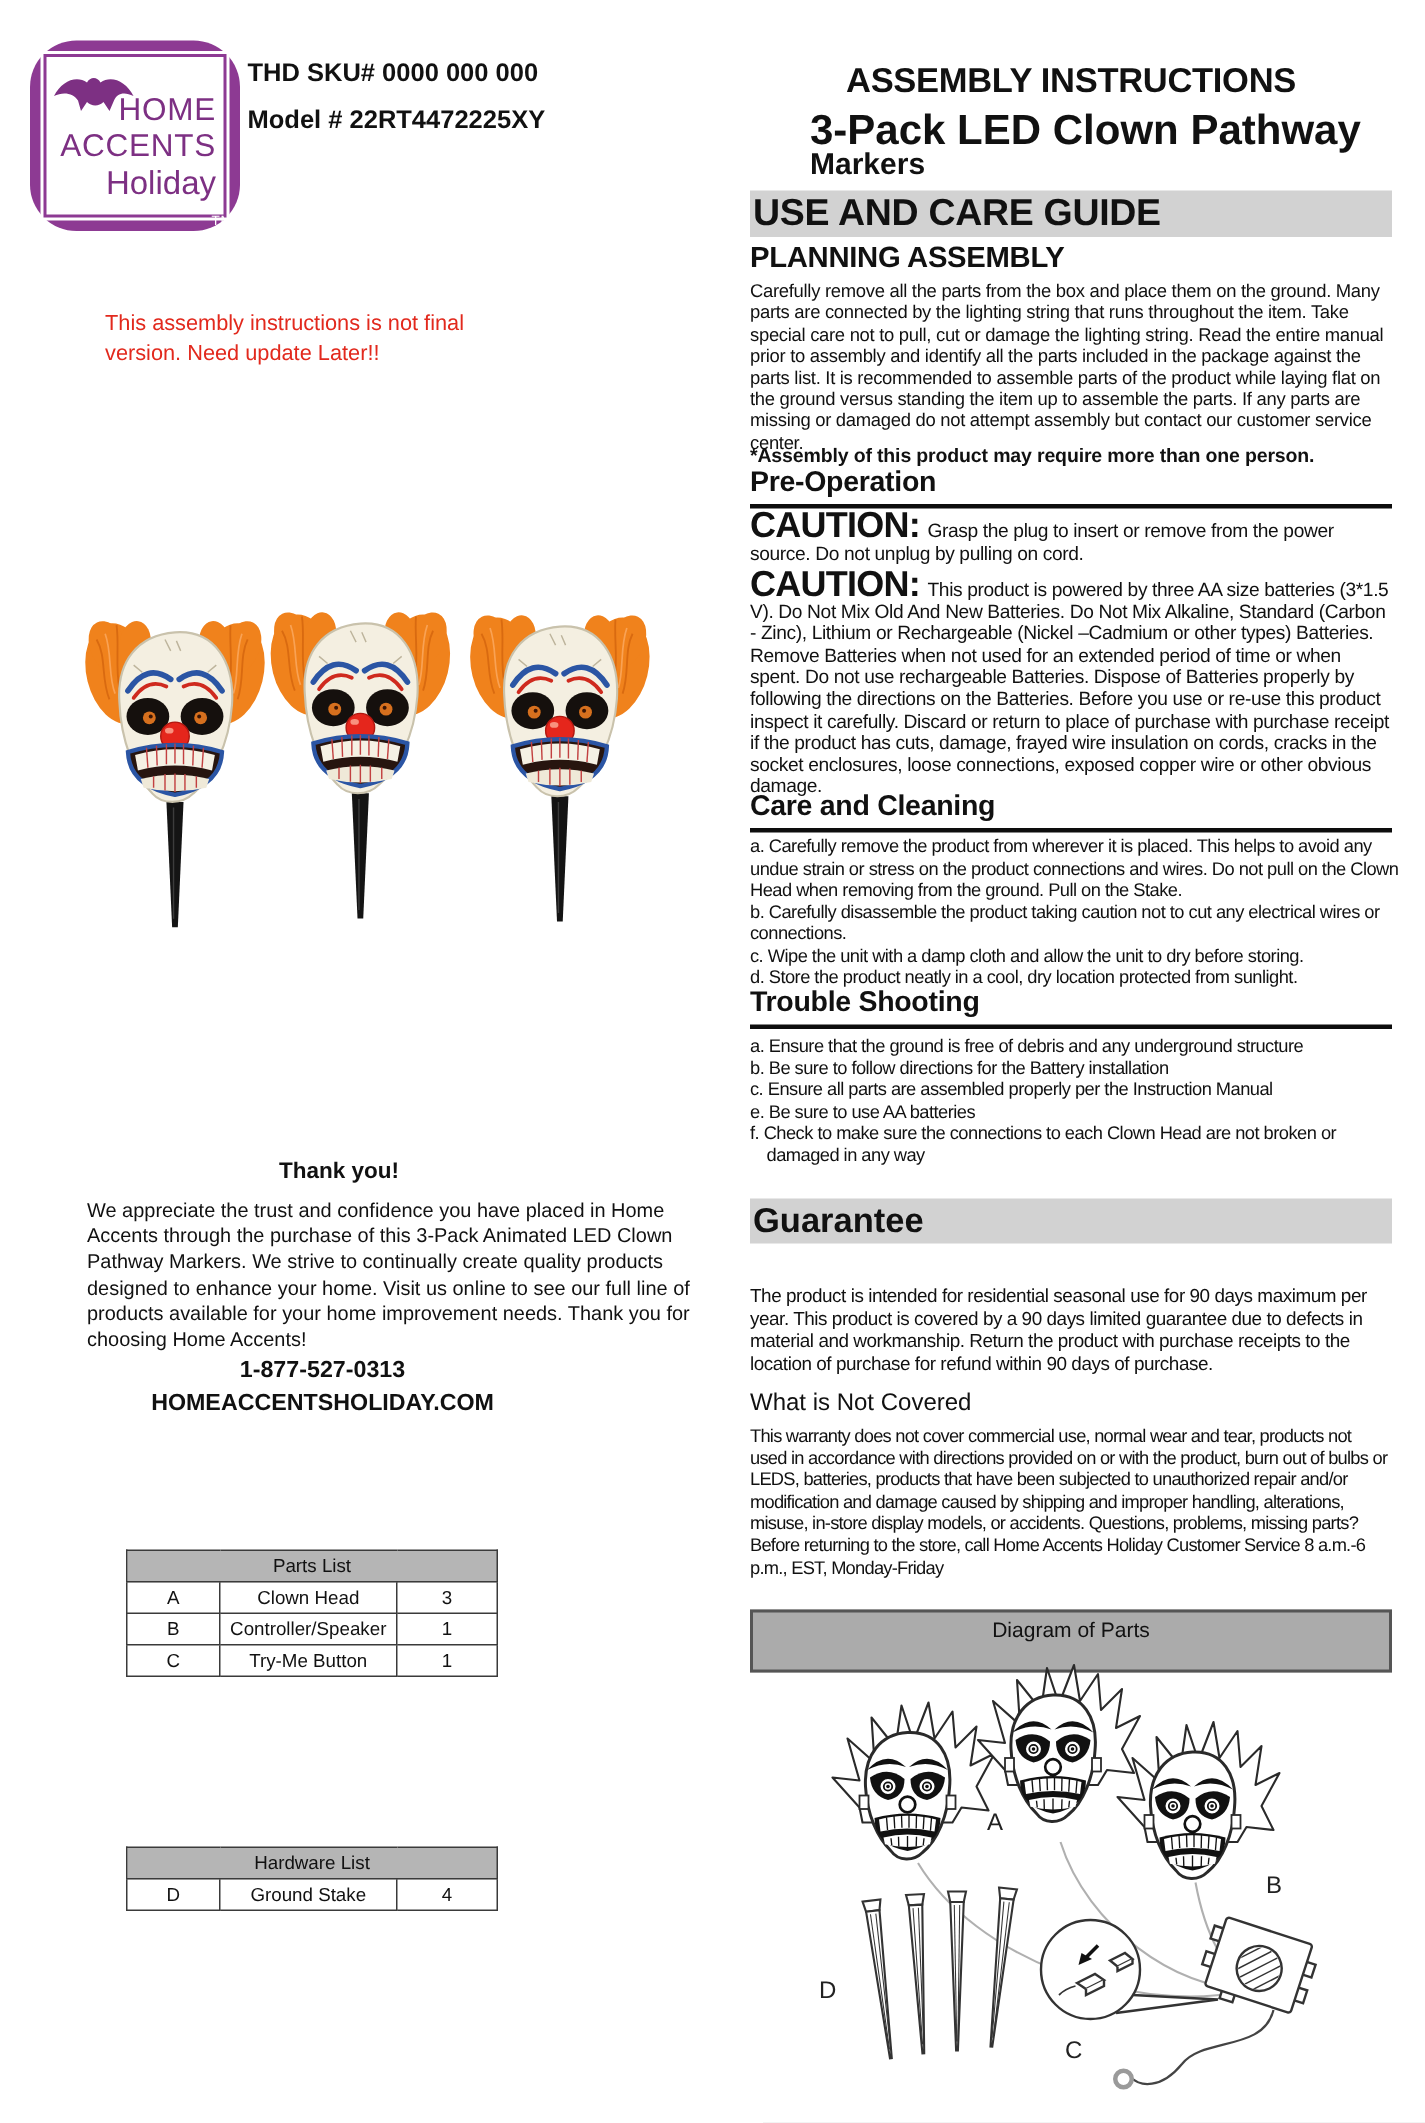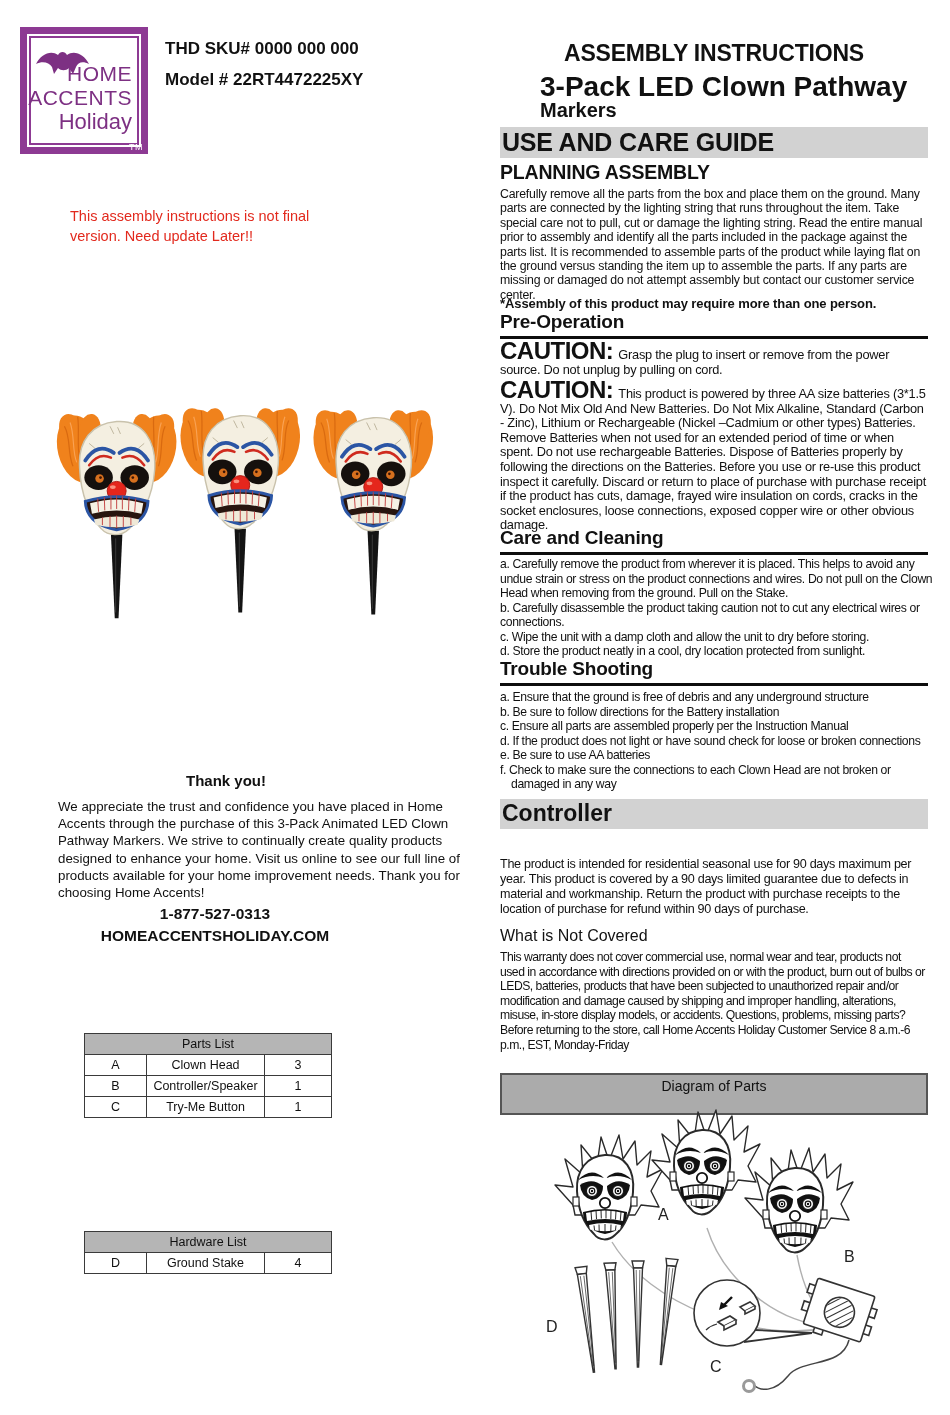--- a/index.html
+++ b/index.html
@@ -6,21 +6,21 @@
   * { margin:0; padding:0; box-sizing:border-box; }
   html,body { background:#e9e9e9; }
   .page {
     position:relative; width:950px; height:1415px; margin:0 auto;
     background:#ffffff; overflow:hidden;
     font-family:"Liberation Sans","DejaVu Sans",sans-serif; color:#111;
   }
   .abs { position:absolute; }
 
   
-  .logo { left:20px; top:27px; width:128px; height:127px; background:#8d3a93; padding:7px; }
+  .logo { left:20px; top:27px; width:140px; height:127px; background:#8d3a93; padding:7px;border-radius:31px; }
   .logo-mid { width:100%; height:100%; background:#fff; padding:2px; }
   .logo-in { width:100%; height:100%; background:#fff; border:2px solid #8d3a93; position:relative; }
   .logo-bat { position:absolute; left:3px; top:9px; }
   .logo-words { position:absolute; right:5px; top:24px; text-align:right; color:#7d3083; line-height:24px; }
   .logo-w1,.logo-w2 { font-size:21px; letter-spacing:0.5px; }
   .logo-w3 { font-size:22px; }
   .logo-tm { position:absolute; right:5px; bottom:2px; color:#fff; font-size:9px; letter-spacing:0.5px; }
 
   
   .sku   { left:165px; top:39px;  font-size:17px; font-weight:bold; }
@@ -238,26 +238,25 @@
   <div class="abs rcol list care-list">
     <div class="li">a. Carefully remove the product from wherever it is placed. This helps to avoid any undue strain or stress on the product connections and wires. Do not pull on the Clown Head when removing from the ground. Pull on the Stake.</div>
     <div class="li">b. Carefully disassemble the product taking caution not to cut any electrical wires or connections.</div>
     <div class="li">c. Wipe the unit with a damp cloth and allow the unit to dry before storing.</div>
     <div class="li">d. Store the product neatly in a cool, dry location protected from sunlight.</div>
   </div>
   <div class="abs rcol list trouble-list">
     <div class="li">a. Ensure that the ground is free of debris and any underground structure</div>
     <div class="li">b. Be sure to follow directions for the Battery installation</div>
     <div class="li">c. Ensure all parts are assembled properly per the Instruction Manual</div>
-    <div class="li">d. If the product does not light or have sound check for loose or broken connections</div>
     <div class="li">e. Be sure to use AA batteries</div>
     <div class="li">f. Check to make sure the connections to each Clown Head are not broken or damaged in any way</div>
   </div>
 
-  <div class="abs rcol banner b-guarantee">Controller</div>
+  <div class="abs rcol banner b-guarantee">Guarantee</div>
   <div class="abs rcol p-covered">The product is intended for residential seasonal use for 90 days maximum per year. This product is covered by a 90 days limited guarantee due to defects in material and workmanship. Return the product with purchase receipts to the location of purchase for refund within 90 days of purchase.</div>
   <div class="abs rcol h-notcovered">What is Not Covered</div>
   <div class="abs rcol p-notcovered">This warranty does not cover commercial use, normal wear and tear, products not used in accordance with directions provided on or with the product, burn out of bulbs or LEDS, batteries, products that have been subjected to unauthorized repair and/or modification and damage caused by shipping and improper handling, alterations, misuse, in-store display models, or accidents. Questions, problems, missing parts? Before returning to the store, call Home Accents Holiday Customer Service 8 a.m.-6 p.m., EST, Monday-Friday</div>
 
   <div class="abs rcol b-diagram">Diagram of Parts</div>
 
   <svg class="abs diagram" width="430" height="312" viewBox="0 0 430 312">
     <defs>
       <g id="clownL">
 

